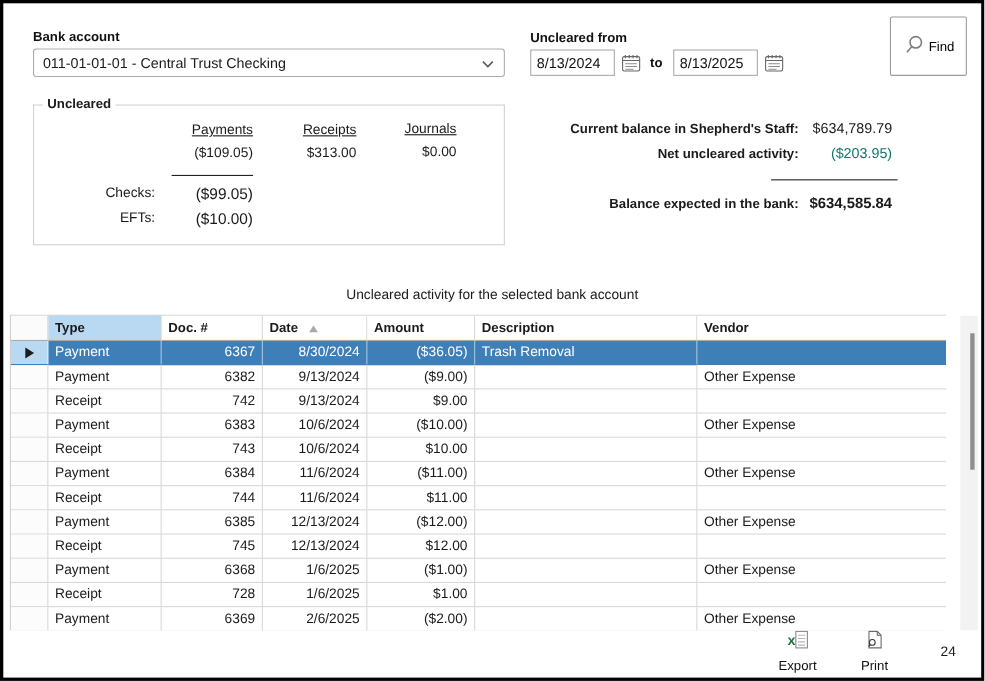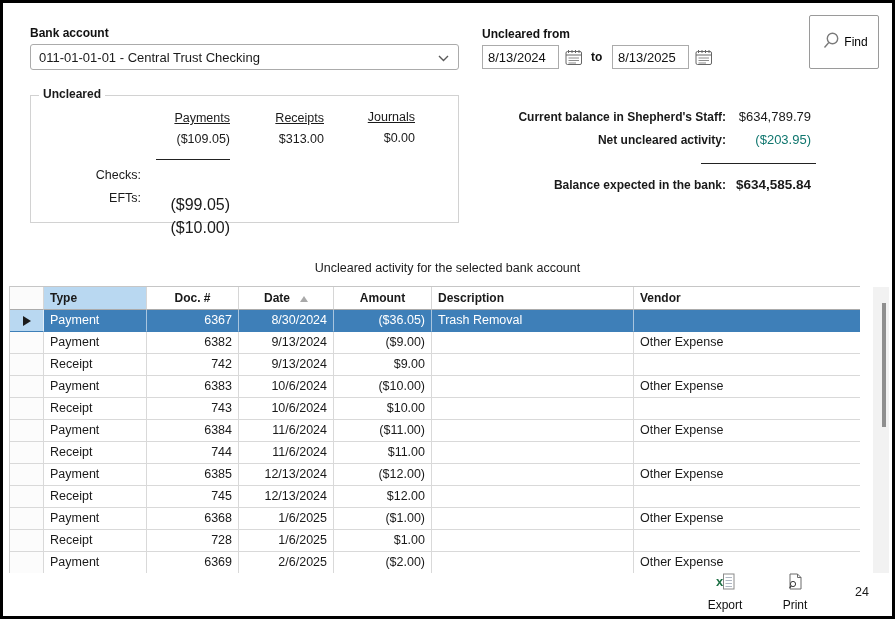--- a/index.html
+++ b/index.html
@@ -44,21 +44,21 @@
   }
   .groupbox .legend {
     position:absolute; top:-9px; left:8px; background:#fff; padding:0 4px;
     font-size:12px; font-weight:bold;
   }
   .u-col { position:absolute; text-align:right; font-size:12.5px; }
   .u-head { text-decoration:underline; }
   .u-val { margin-top:7px; }
   .u-line { position:absolute; right:228px; width:74px; top:63px; border-top:1px solid #222; }
   .u-row-lbl { position:absolute; right:317px; text-align:right; font-size:12.5px; }
-  .u-row-val { position:absolute; right:228px; text-align:left; font-size:16px;margin-top:28px; }
+  .u-row-val { position:absolute; right:228px; text-align:left; font-size:14px; }
 
   
   .bal-row { position:absolute; left:480px; width:328px; display:flex; align-items:baseline; }
   .bal-row .bl { flex:1; text-align:right; font-size:12px; font-weight:bold; }
   .bal-row .bv { width:85px; text-align:right; font-size:13px; }
   .bal-line { position:absolute; left:698px; top:160px; width:115px; border-top:1px solid #222; }
   .neg { color:#0f766e; }
   .bold-val { font-weight:bold; font-size:13.5px !important; }
 
   
@@ -70,21 +70,21 @@
   .grid-header, .grid-row {
     display:grid;
     grid-template-columns:34px 103px 92px 95px 98px 202px 227px;
   }
   .grid-header { height:24px; line-height:23px; font-size:12px; font-weight:bold; border-top:1px solid #c6c6c6; }
   .grid-header .hcell {
     border-right:1px solid #d6d6d6; border-bottom:1px solid #ababab;
     padding:0 6px; white-space:nowrap; overflow:hidden; background:#fff;
   }
   .hcell.hl { background:#B9D8F1; }
-  .hcell.c { text-align:center; }
+  .hcell.c { text-align:left; }
   .hcell.sel-h { background:#fbfbfb; }
   .sort-arrow {
     display:inline-block; width:0; height:0; margin-left:10px; vertical-align:middle;
     border-left:4px solid transparent; border-right:4px solid transparent;
     border-bottom:6px solid #a9a9a9;
   }
   .grid-row { height:22px; line-height:21px; font-size:12.5px; background:#fff; }
   .grid-row .cell {
     border-right:1px solid #d9d9d9; border-bottom:1px solid #d9d9d9;
     padding:0 6px; white-space:nowrap; overflow:hidden;

